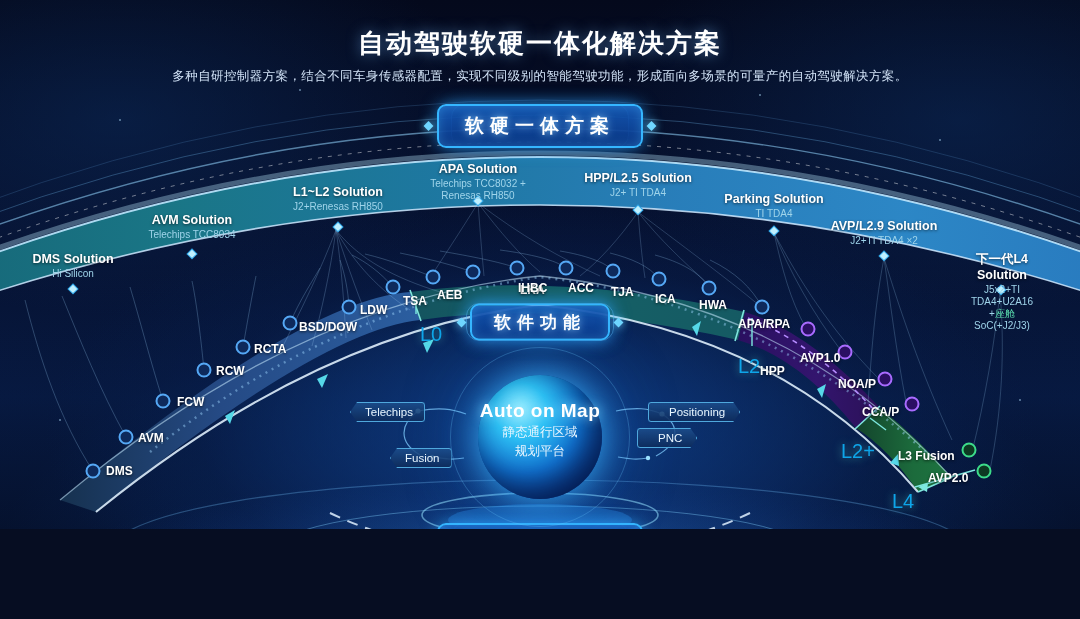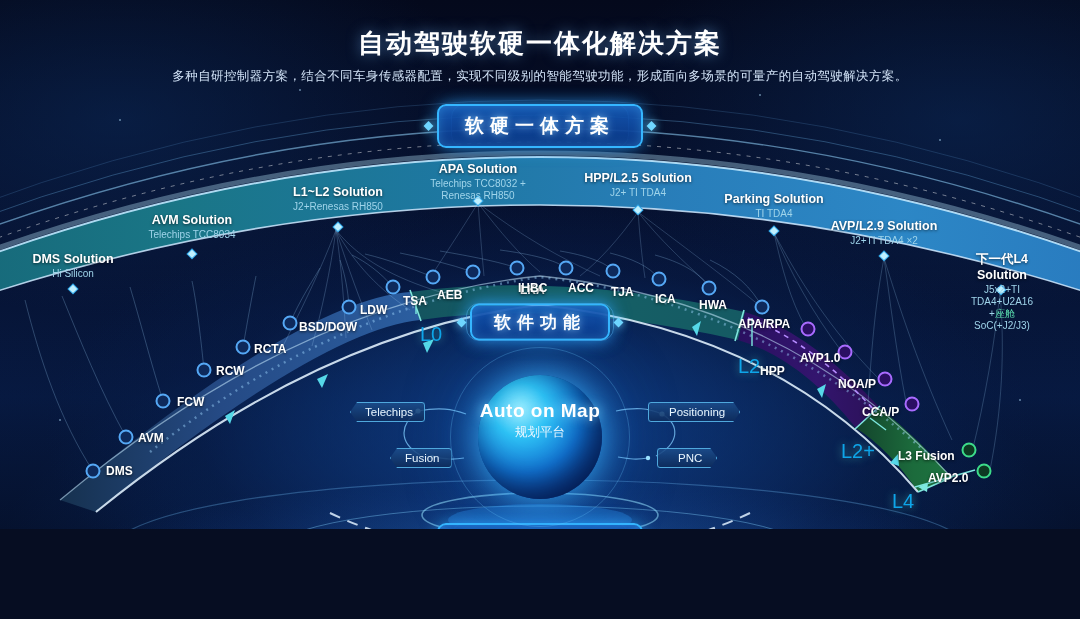--- a/index.html
+++ b/index.html
@@ -407,23 +407,24 @@
       <div class="lvl" style="left: 420px; top: 323px;">L0</div>
       <div class="lvl" style="left: 738px; top: 355px;">L2</div>
       <div class="lvl" style="left: 841px; top: 440px;">L2+</div>
       <div class="lvl" style="left: 892px; top: 490px;">L4</div>
     </div>
 
   <div class="sphere-ring"></div>
   <div class="sphere"></div>
   <div class="sphere-txt">
     <div class="ttl">Auto on Map</div>
+    <div class="l1">静态通行区域</div>
     <div class="l2">规划平台</div>
   </div>
 
   <div id="modules-layer">
       <div class="tag clip-l" style="left: 350px; top: 402px;">Telechips</div>
       <div class="tag clip-l" style="left: 390px; top: 448px;">Fusion</div>
       <div class="tag clip-r" style="left: 648px; top: 402px;">Positioning</div>
-      <div class="tag clip-r" style="left: 637px; top: 448px; margin-left: 20px;">PNC</div>
+      <div class="tag clip-r" style="left: 637px; top: 428px;">PNC</div>
     </div>
 
 </div>
 
 </body></html>

